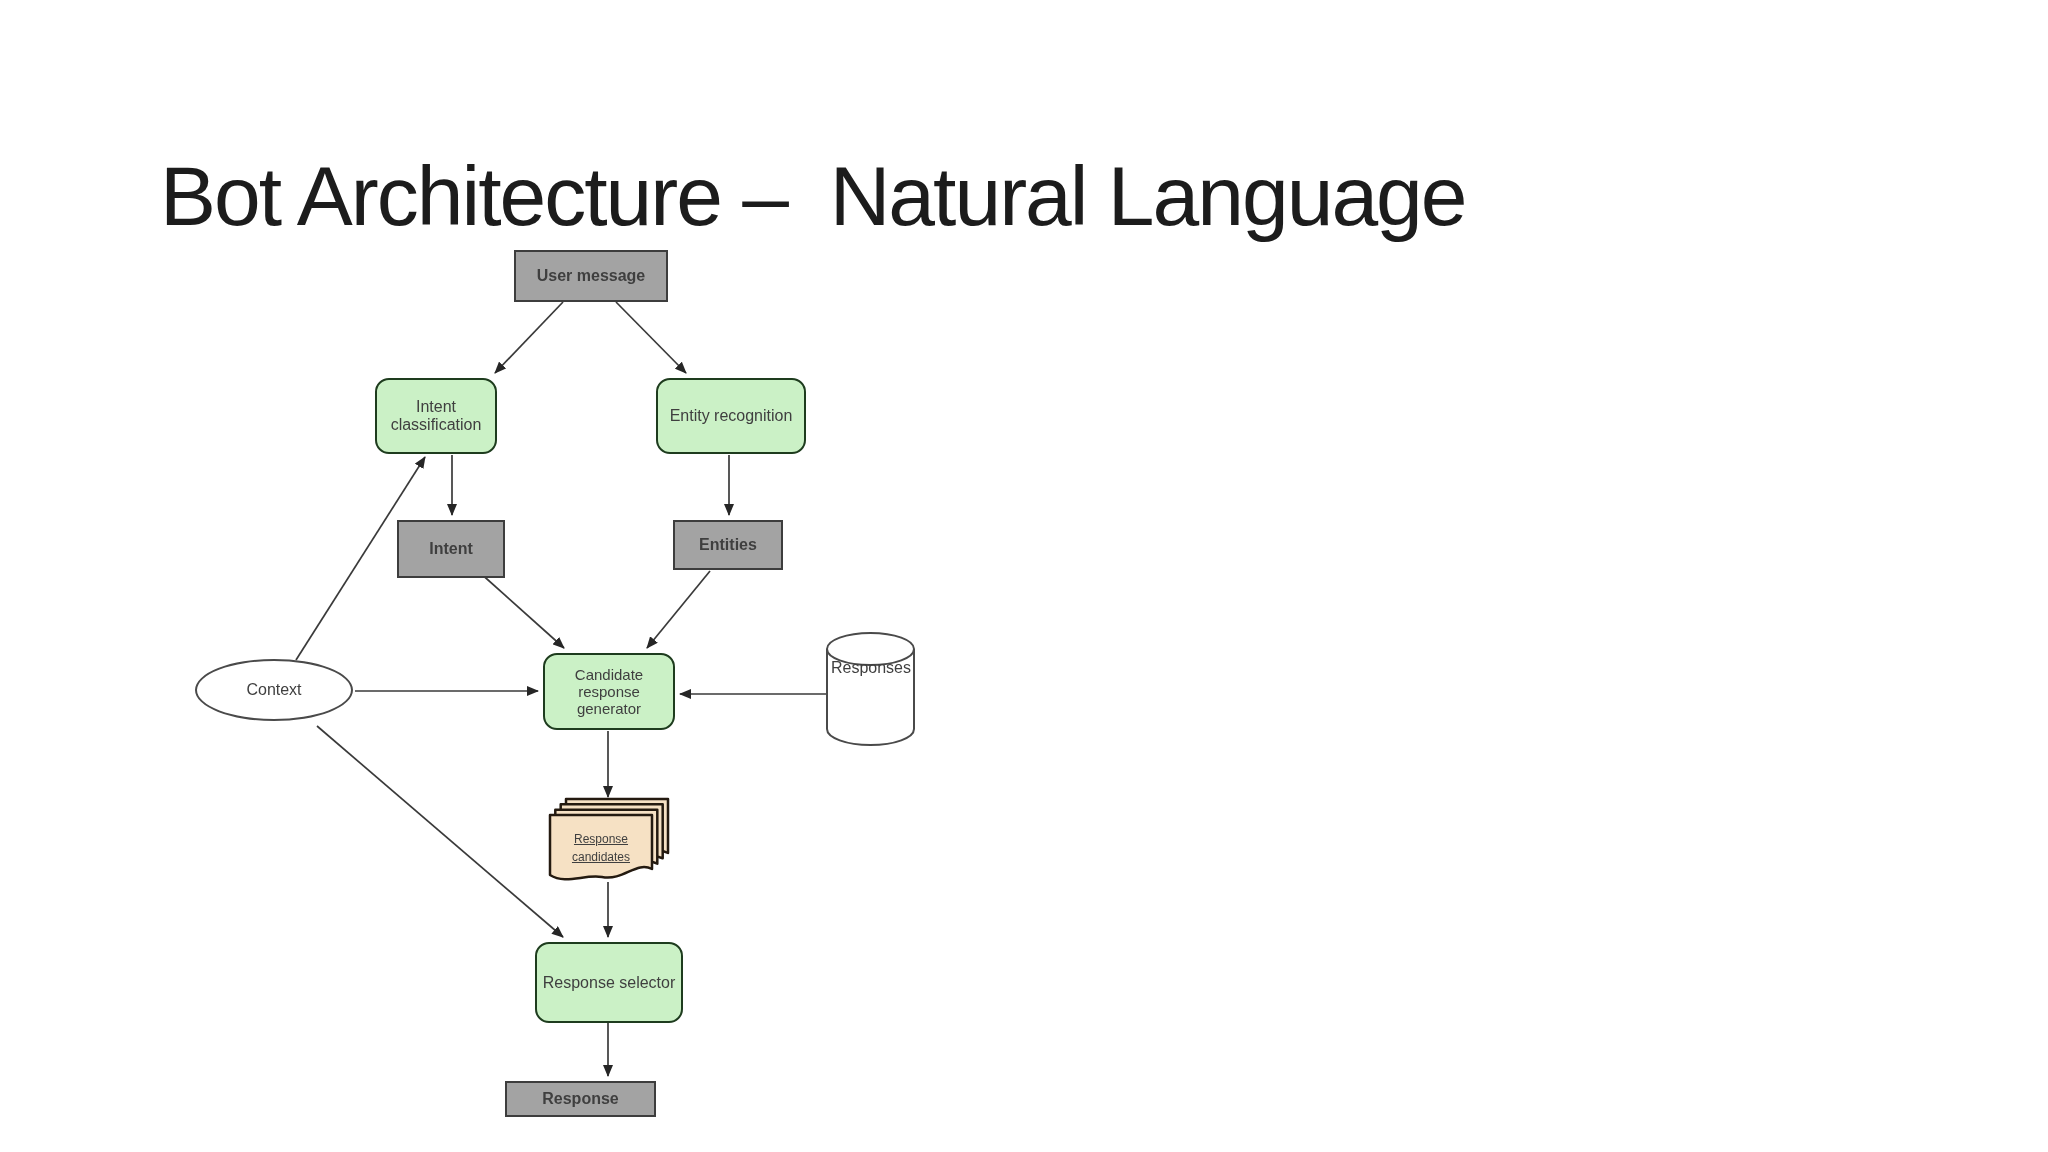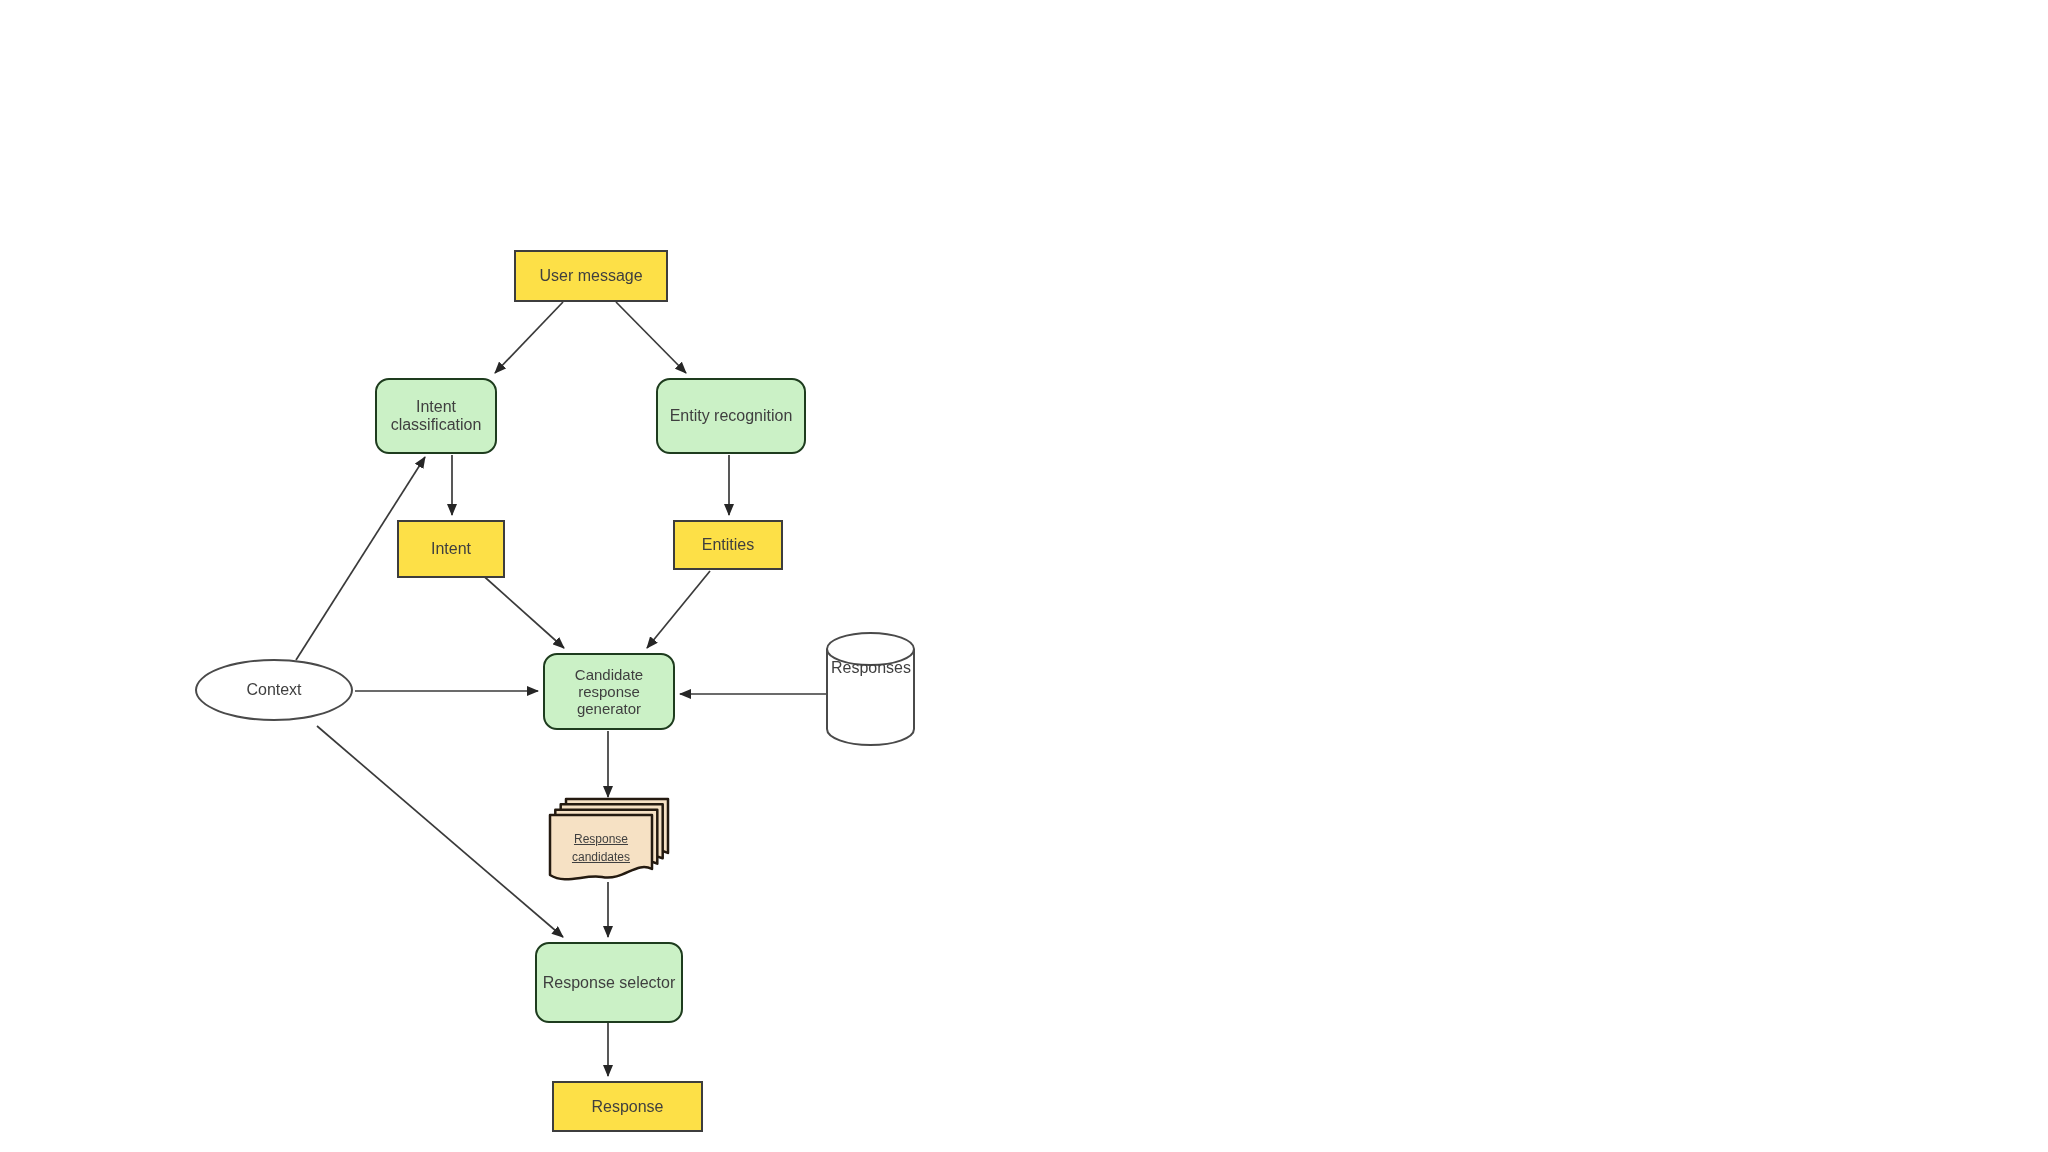--- a/index.html
+++ b/index.html
@@ -38,22 +38,23 @@
     box-sizing: border-box;
     display: flex;
     align-items: center;
     justify-content: center;
     text-align: center;
     font-size: 16px;
     line-height: 18px;
     color: var(--text);
   }
   .rect-node {
-    background: #fde047;
+    background: #a3a3a3;
     border: 2px solid var(--box-border);
+    font-weight: bold;
   }
   .green-node {
     background: var(--process-fill);
     border: 2px solid var(--process-border);
     border-radius: 14px;
   }
   .ellipse-node {
     background: #ffffff;
     border: 2px solid var(--shape-border);
     border-radius: 50%;
@@ -91,20 +92,21 @@
     stroke: var(--document-border);
     stroke-width: 2.5;
     stroke-linejoin: round;
   }
 </style>
 </head>
 <body>
 
 <div class="slide">
 
+  <h1 class="title">Bot Architecture –  Natural Language</h1>
 
   <svg class="diagram-lines" viewBox="0 0 2048 1152" xmlns="http://www.w3.org/2000/svg">
     <defs>
       <marker id="arrowhead" viewBox="0 0 12 10" refX="11" refY="5" markerWidth="12" markerHeight="10" markerUnits="userSpaceOnUse" orient="auto">
         <path d="M0,0 L12,5 L0,10 Z" fill="#262626"></path>
       </marker>
     </defs>
 
     <line class="edge" x1="563" y1="302" x2="495" y2="373"></line>
     <line class="edge" x1="616" y1="302" x2="686" y2="373"></line>
@@ -146,15 +148,15 @@
   <div class="node ellipse-node" style="left:195px; top:659px; width:158px; height:62px;">Context</div>
 
   <div class="node green-node" style="left:543px; top:653px; width:132px; height:77px; font-size:15px; line-height:17px; padding:0 4px;">Candidate response generator</div>
 
   <div class="shape-label" style="left:827px; top:654px; width:88px; height:28px;">Responses</div>
 
   <div class="shape-label" style="left:551px; top:828px; width:100px; height:40px; font-size:12px; line-height:18px;text-decoration:underline;">Response candidates</div>
 
   <div class="node green-node" style="left:535px; top:942px; width:148px; height:81px;">Response selector</div>
 
-  <div class="node rect-node" style="left:552px; top:1081px; width:151px; height:51px;">Response</div>
+  <div class="node rect-node" style="left:505px; top:1081px; width:151px; height:36px;">Response</div>
 
 </div>
 
 </body></html>

